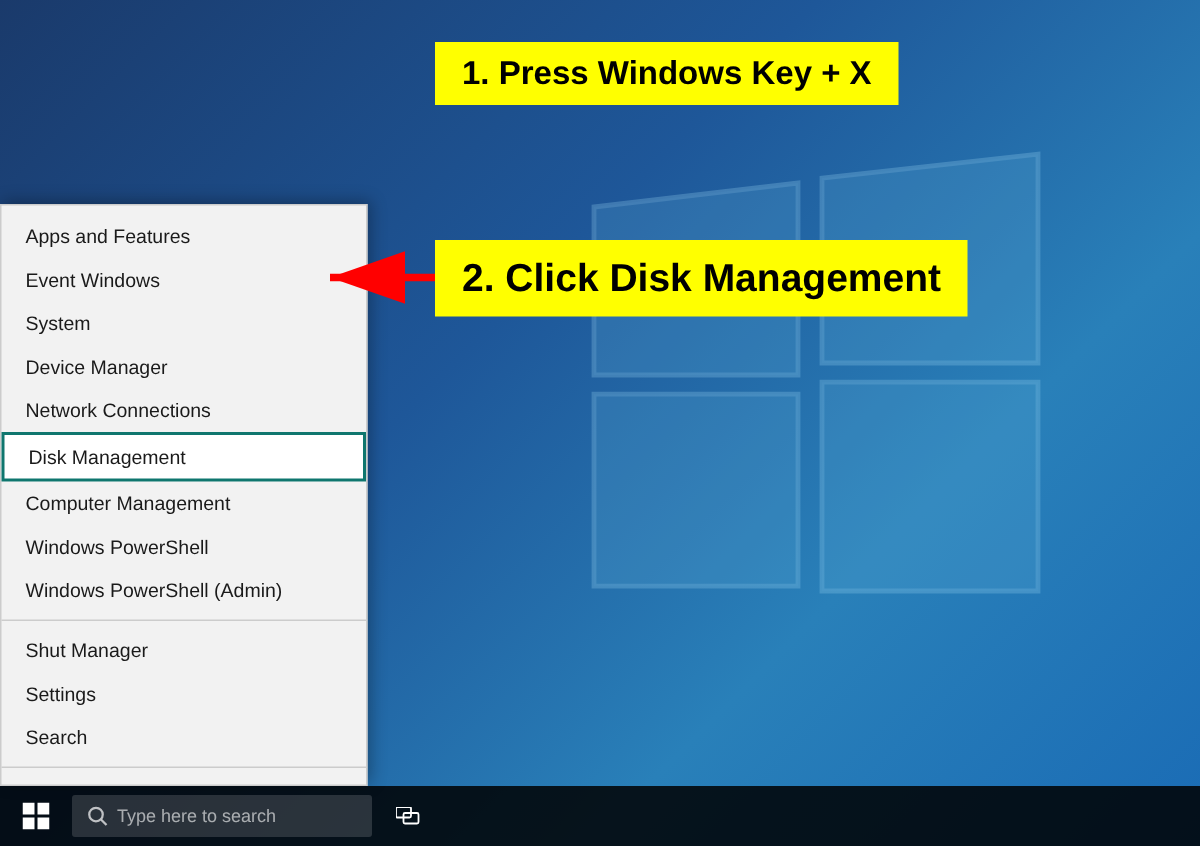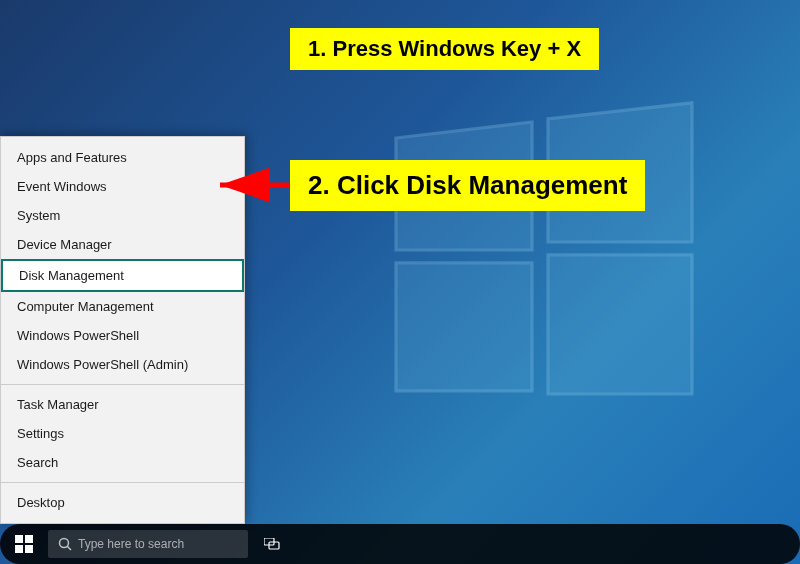--- a/index.html
+++ b/index.html
@@ -39,21 +39,20 @@
     #taskbar {
       position: absolute;
       bottom: 0;
       left: 0;
       width: 800px;
       height: 40px;
       background: rgba(0, 0, 0, 0.85);
       display: flex;
       align-items: center;
       z-index: 10;
-      border-radius: 20px;
     }
 
     .taskbar-start {
       width: 48px;
       height: 40px;
       display: flex;
       align-items: center;
       justify-content: center;
       cursor: pointer;
     }
@@ -225,46 +224,46 @@
     </div>
     <div class="menu-item">
       <span>Event Windows</span>
     </div>
     <div class="menu-item">
       <span>System</span>
     </div>
     <div class="menu-item">
       <span>Device <span class="ul">M</span>anager</span>
     </div>
+    <div class="menu-item">
+      <span>Network Connections</span>
+    </div>
     <div class="menu-item highlighted">
       <span>Disk <span class="ul">M</span>anagement</span>
     </div>
     <div class="menu-item">
       <span>Computer Management</span>
     </div>
     <div class="menu-item">
       <span>Windows PowerShell</span>
     </div>
     <div class="menu-item">
       <span>Windows PowerShell (Admin)</span>
     </div>
     <div class="menu-divider"></div>
     <div class="menu-item">
-      <span>Task Manager</span>
+      <span>Shut Manager</span>
     </div>
     <div class="menu-item">
       <span>Settings</span>
     </div>
     <div class="menu-item">
       <span>Search</span>
     </div>
     <div class="menu-divider"></div>
-    <div class="menu-item">
-      <span>Desktop</span>
-    </div>
   </div>
 
   <div id="taskbar">
     <div class="taskbar-start">
       <svg viewBox="0 0 18 18" fill="white" xmlns="http://www.w3.org/2000/svg">
         <rect x="0" y="0" width="8" height="8"></rect>
         <rect x="10" y="0" width="8" height="8"></rect>
         <rect x="0" y="10" width="8" height="8"></rect>
         <rect x="10" y="10" width="8" height="8"></rect>
       </svg>

